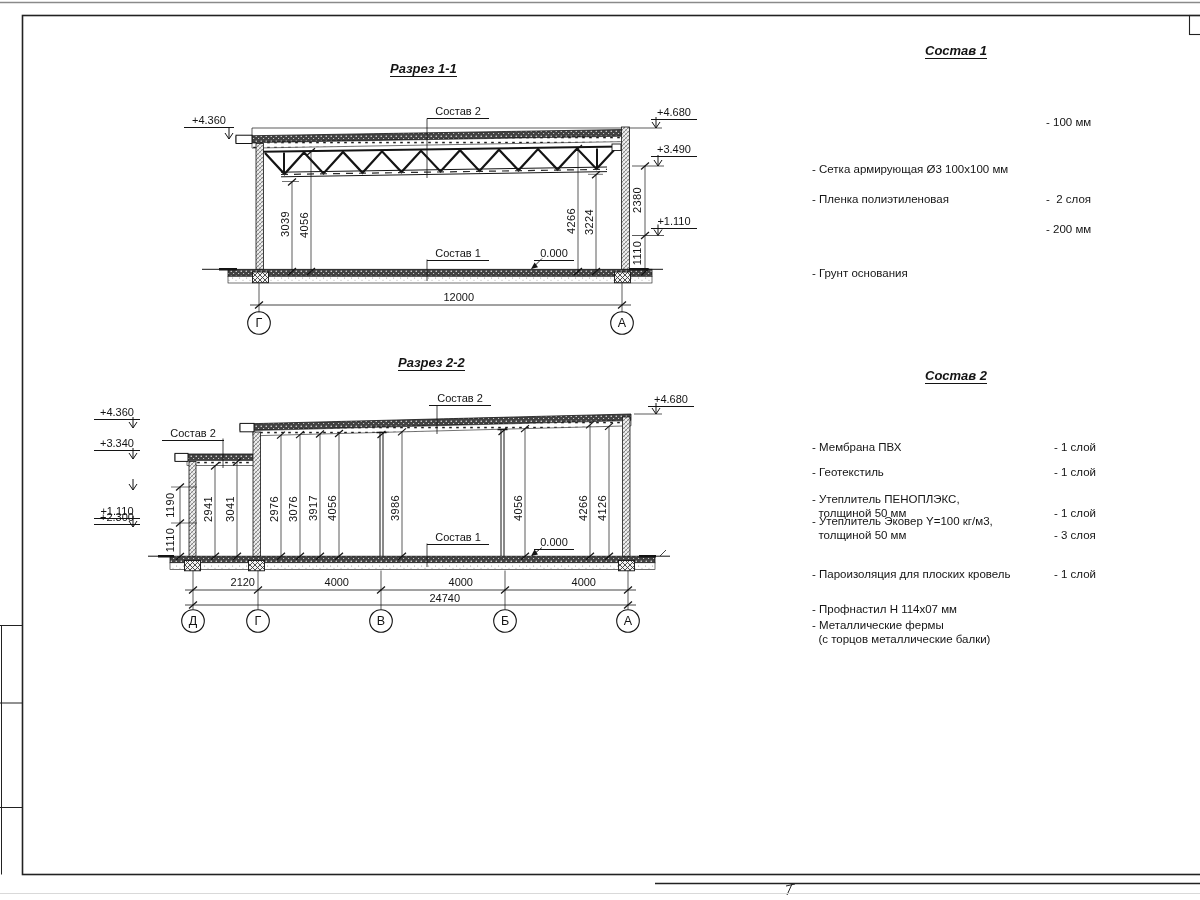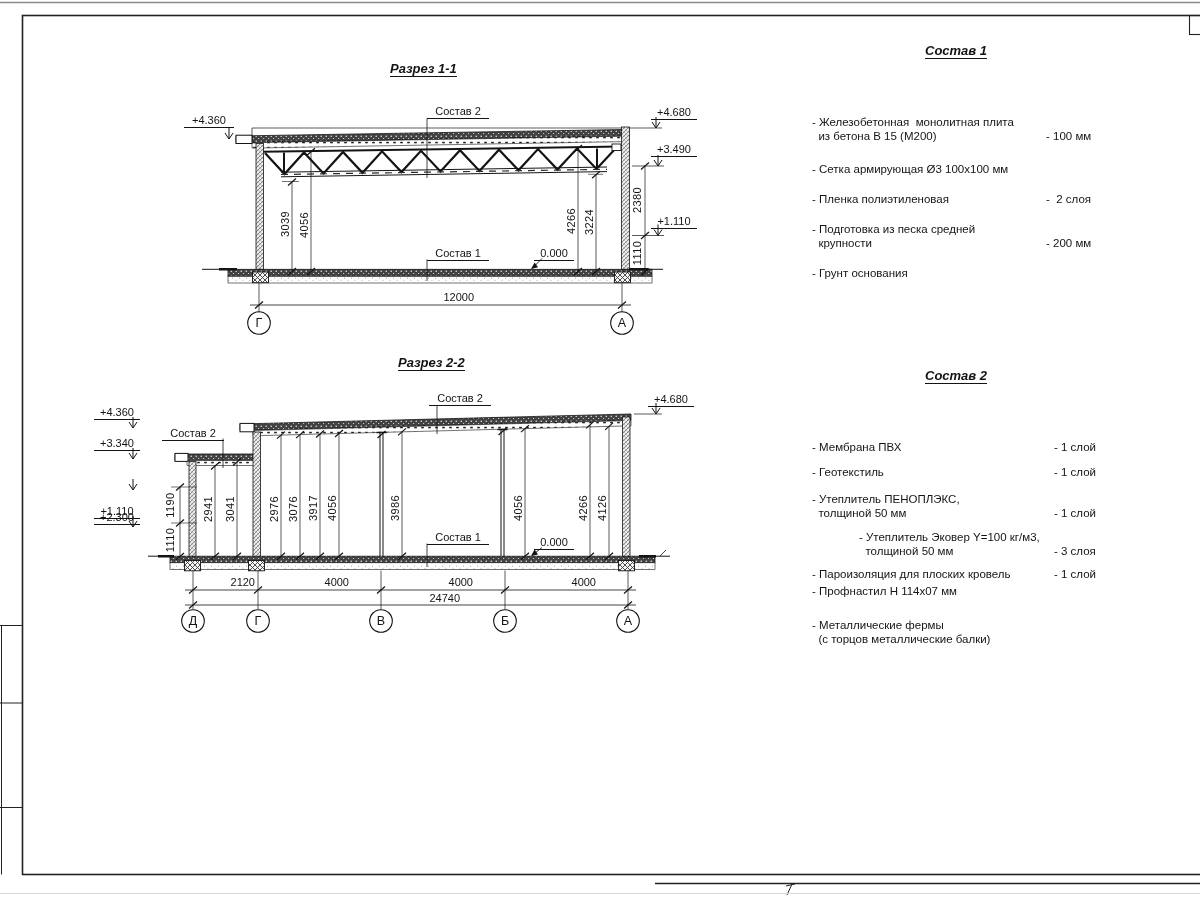--- a/index.html
+++ b/index.html
@@ -318,35 +318,31 @@
 <div class="lbl dh" style="left:400px;top:592px;">24740</div>
 <div class="ax" style="left:181px;top:609px;">Д</div>
 <div class="ax" style="left:246px;top:609px;">Г</div>
 <div class="ax" style="left:369px;top:609px;">В</div>
 <div class="ax" style="left:493px;top:609px;">Б</div>
 <div class="ax" style="left:616px;top:609px;">А</div>
 
 <div class="lbl hdr" style="left:925px;top:45px;">Состав 1</div>
 <div class="list" style="left:812px;top:115px;width:292px;height:180px;">
   <div class="li" style="top:0px;">
-    <div class="li-name">- Железобетонная  монолитная плита
-  из бетона В 15 (М200)</div>
     <div class="li-val">- 100 мм</div>
   </div>
   <div class="li" style="top:47px;">
     <div class="li-name">- Сетка армирующая Ø3 100х100 мм</div>
     <div class="li-val"></div>
   </div>
   <div class="li" style="top:77px;">
     <div class="li-name">- Пленка полиэтиленовая</div>
     <div class="li-val">-  2 слоя</div>
   </div>
   <div class="li" style="top:107px;">
-    <div class="li-name">- Подготовка из песка средней
-  крупности</div>
     <div class="li-val">- 200 мм</div>
   </div>
   <div class="li" style="top:151px;">
     <div class="li-name">- Грунт основания</div>
     <div class="li-val"></div>
   </div>
 </div>
 
 <div class="lbl hdr" style="left:925px;top:370px;">Состав 2</div>
 <div class="list" style="left:812px;top:440px;width:300px;height:210px;">
@@ -356,30 +352,30 @@
   </div>
   <div class="li" style="top:25px;gap:8px;">
     <div class="li-name">- Геотекстиль</div>
     <div class="li-val">- 1 слой</div>
   </div>
   <div class="li" style="top:52px;">
     <div class="li-name">- Утеплитель ПЕНОПЛЭКС,
   толщиной 50 мм</div>
     <div class="li-val">- 1 слой</div>
   </div>
-  <div class="li" style="top:90px;margin-left:47px;">
+  <div class="li" style="top:74px;">
     <div class="li-name">- Утеплитель Эковер Y=100 кг/м3,
   толщиной 50 мм</div>
     <div class="li-val">- 3 слоя</div>
   </div>
   <div class="li" style="top:127px;">
     <div class="li-name">- Пароизоляция для плоских кровель</div>
     <div class="li-val">- 1 слой</div>
   </div>
-  <div class="li" style="top:144px;">
+  <div class="li" style="top:162px;">
     <div class="li-name">- Профнастил Н 114х07 мм</div>
     <div class="li-val"></div>
   </div>
   <div class="li" style="top:178px;">
     <div class="li-name">- Металлические фермы
   (с торцов металлические балки)</div>
     <div class="li-val"></div>
   </div>
 </div>
 

